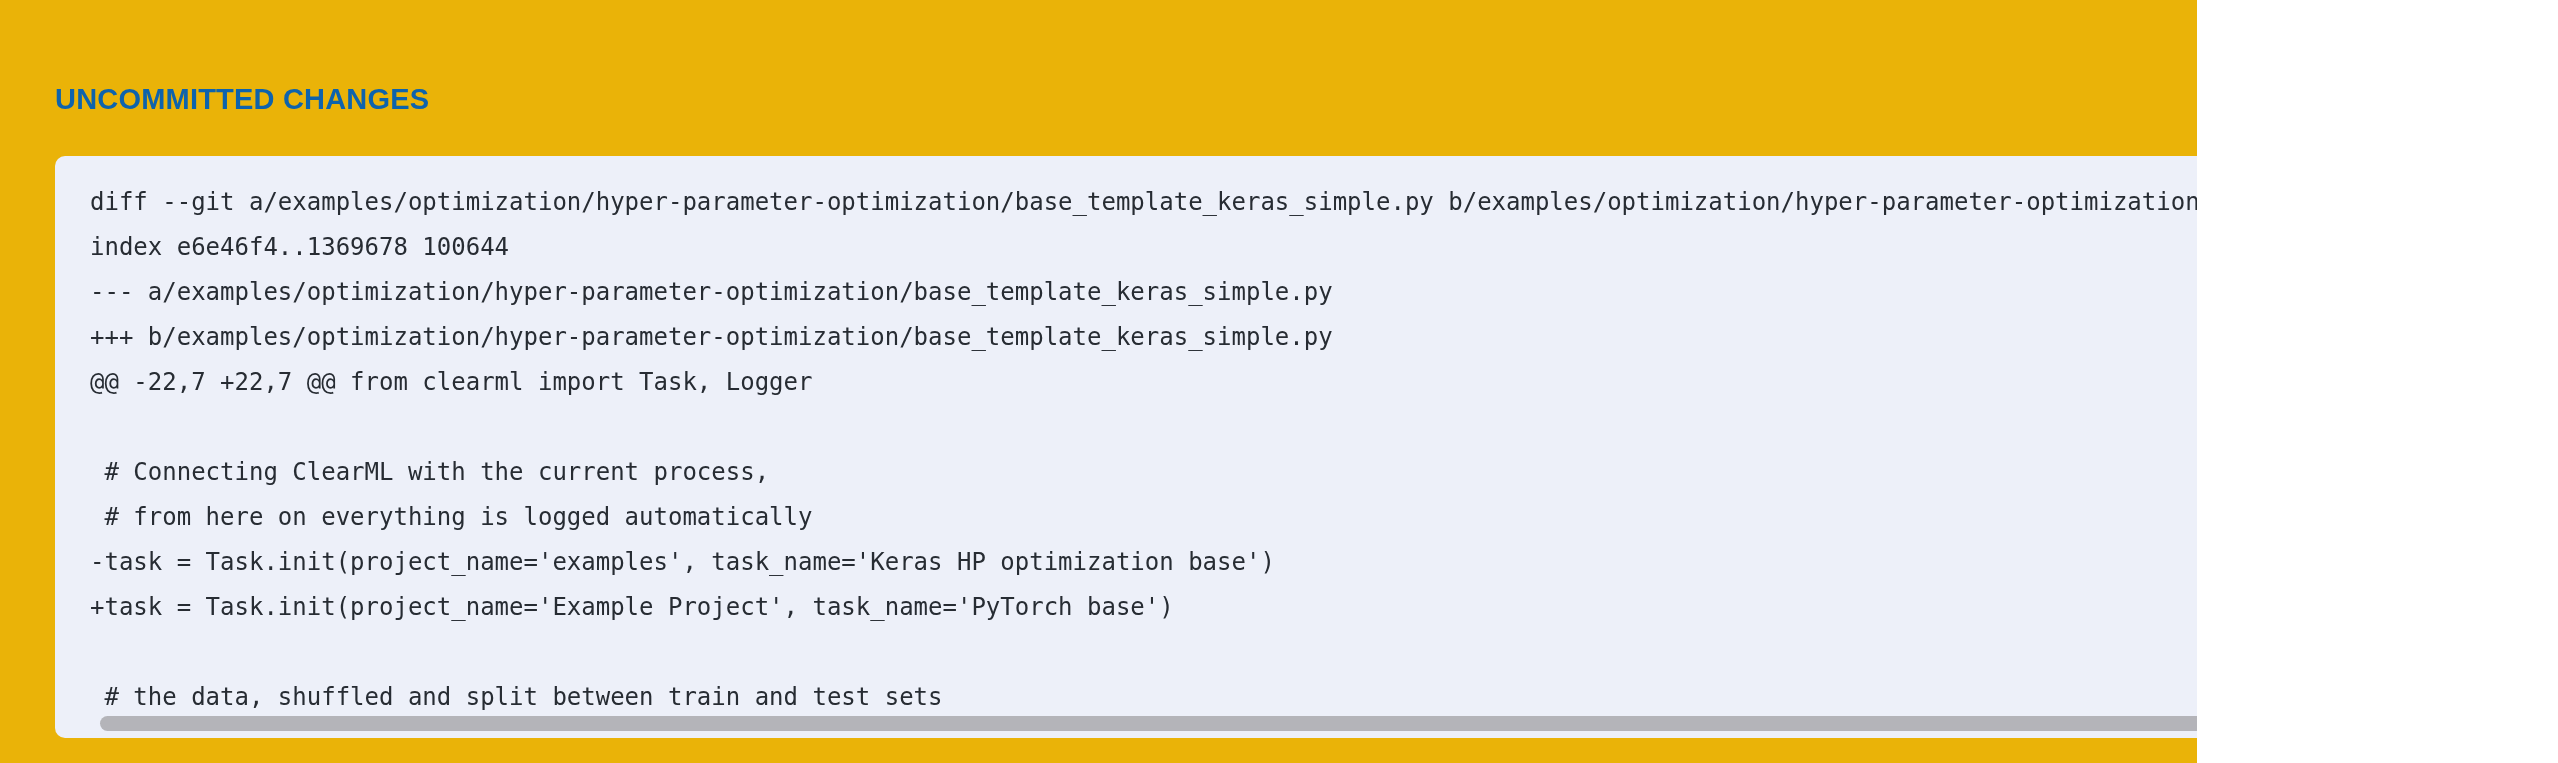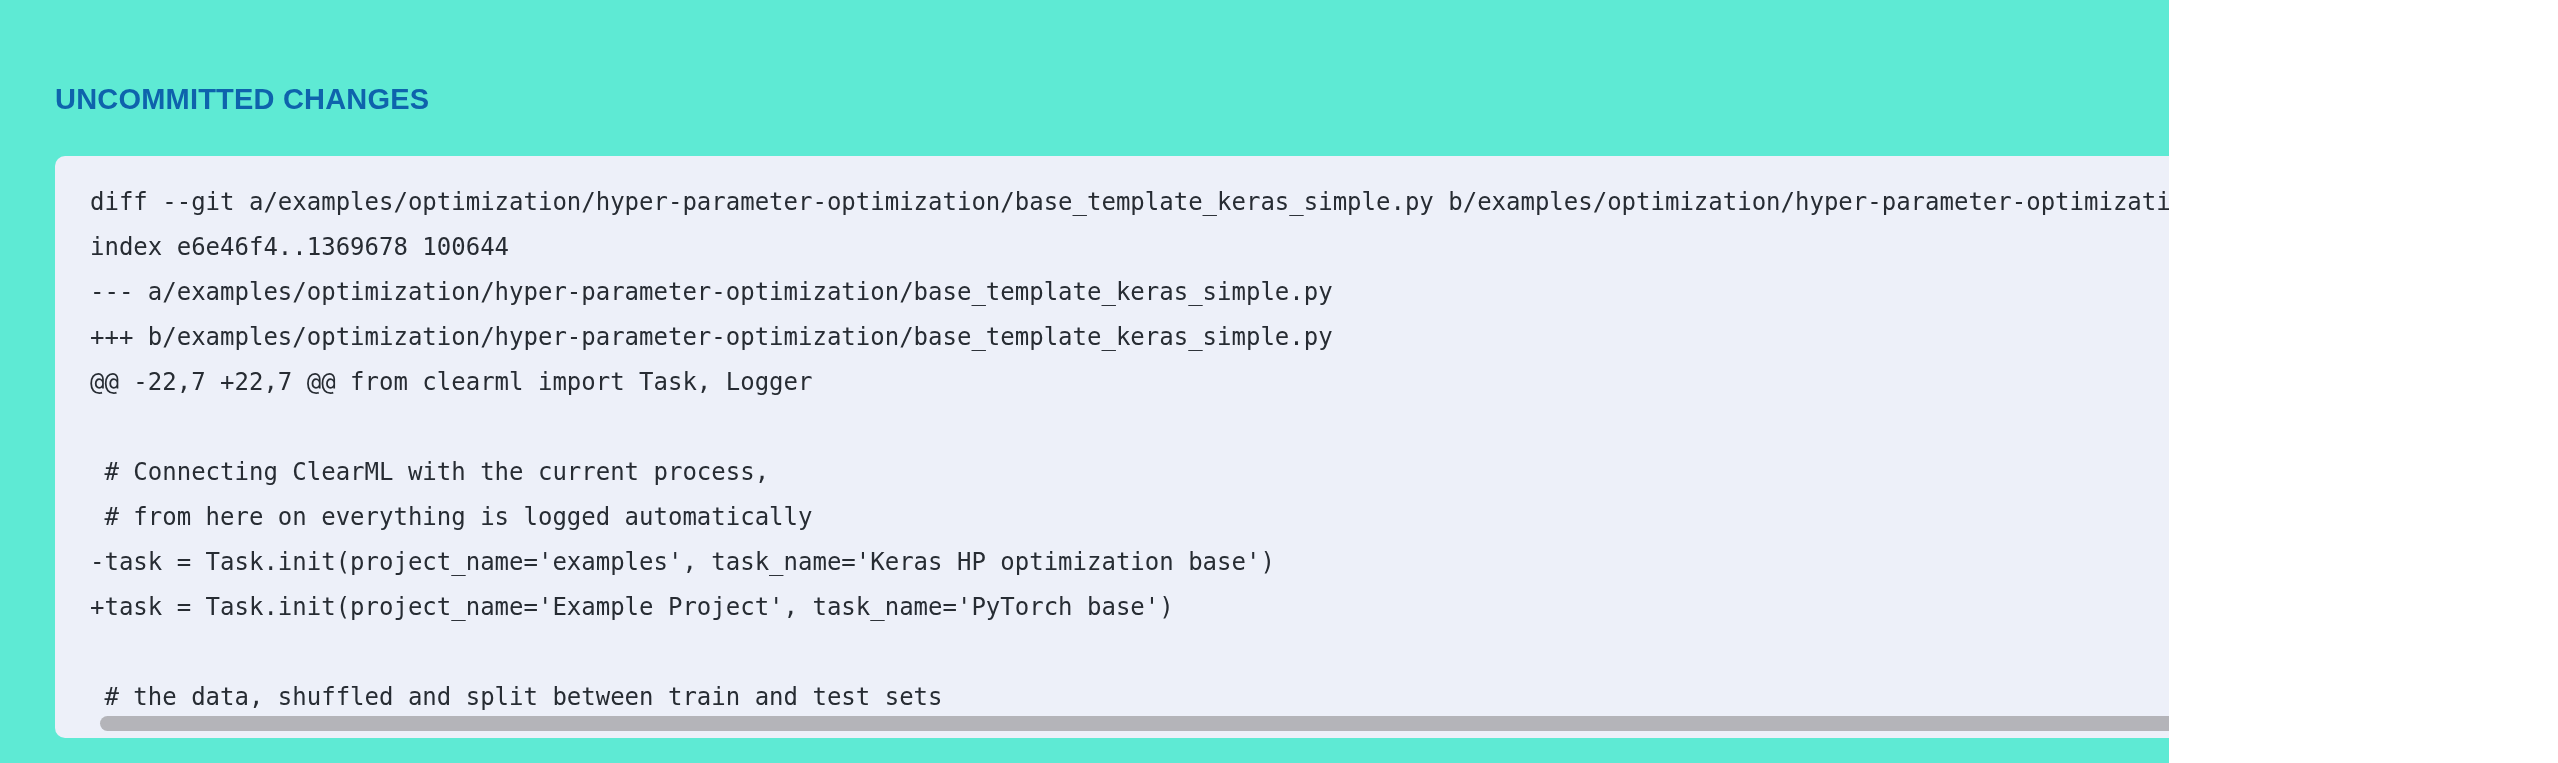--- a/index.html
+++ b/index.html
@@ -5,22 +5,23 @@
   html, body {
     margin: 0;
     padding: 0;
     background: #ffffff;
     font-family: "Liberation Sans", sans-serif;
   }
   .page {
     position: relative;
     width: 2169px;
     height: 763px;
-    background: #5eead4;
+    background: #eab308;
     overflow: hidden;
+    padding-left: 28px;
   }
   .section-title {
     position: absolute;
     left: 55px;
     top: 84px;
     margin: 0;
     font-size: 29px;
     line-height: 30px;
     font-weight: 700;
     letter-spacing: 0.2px;

